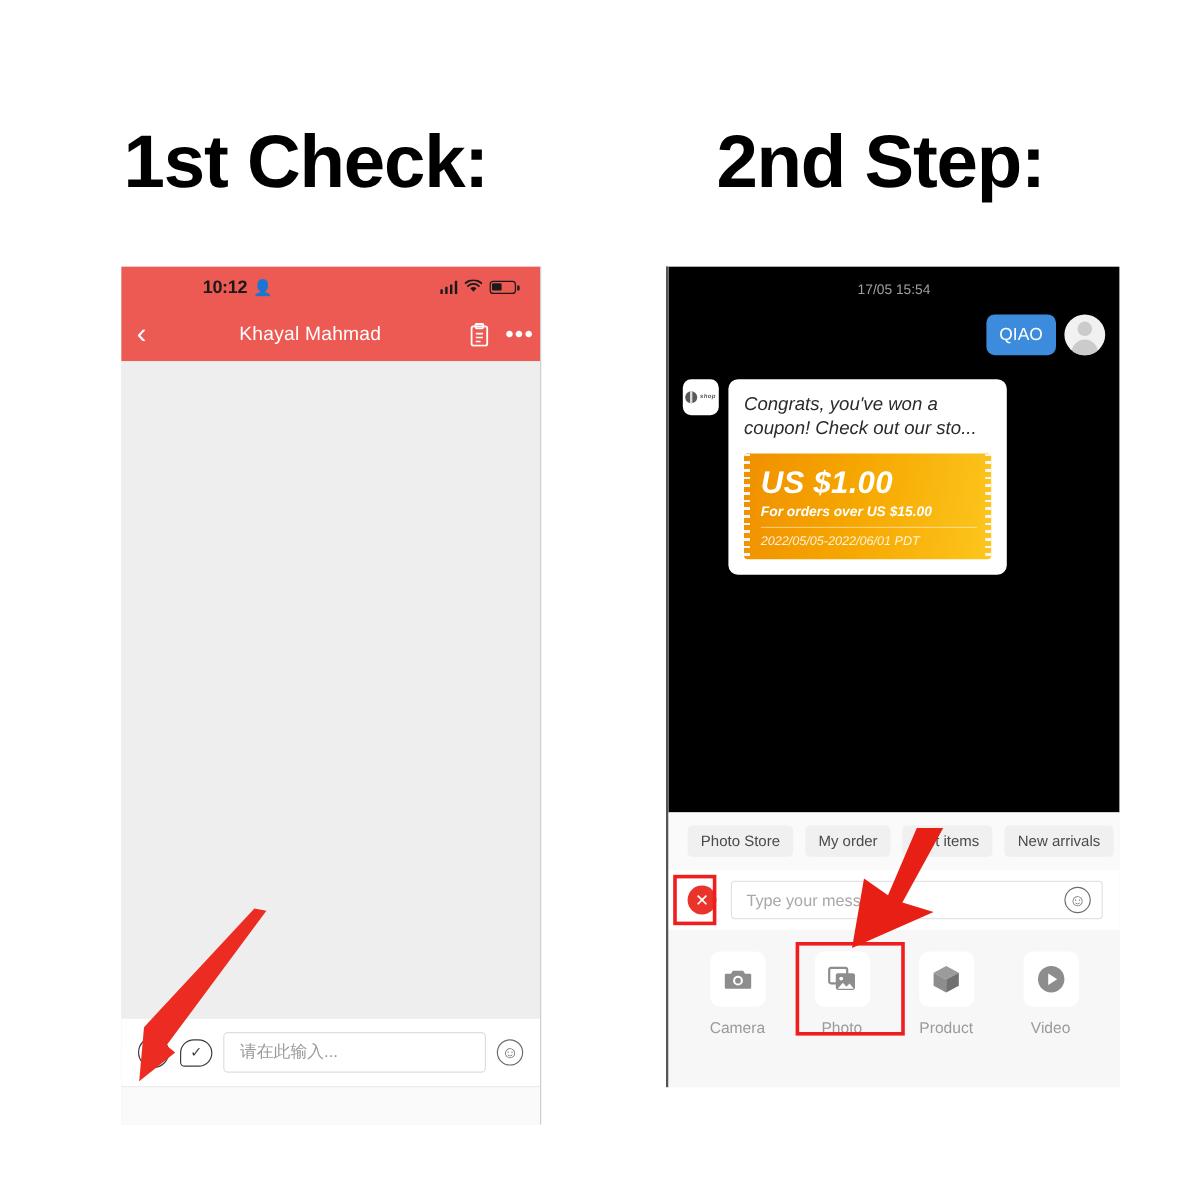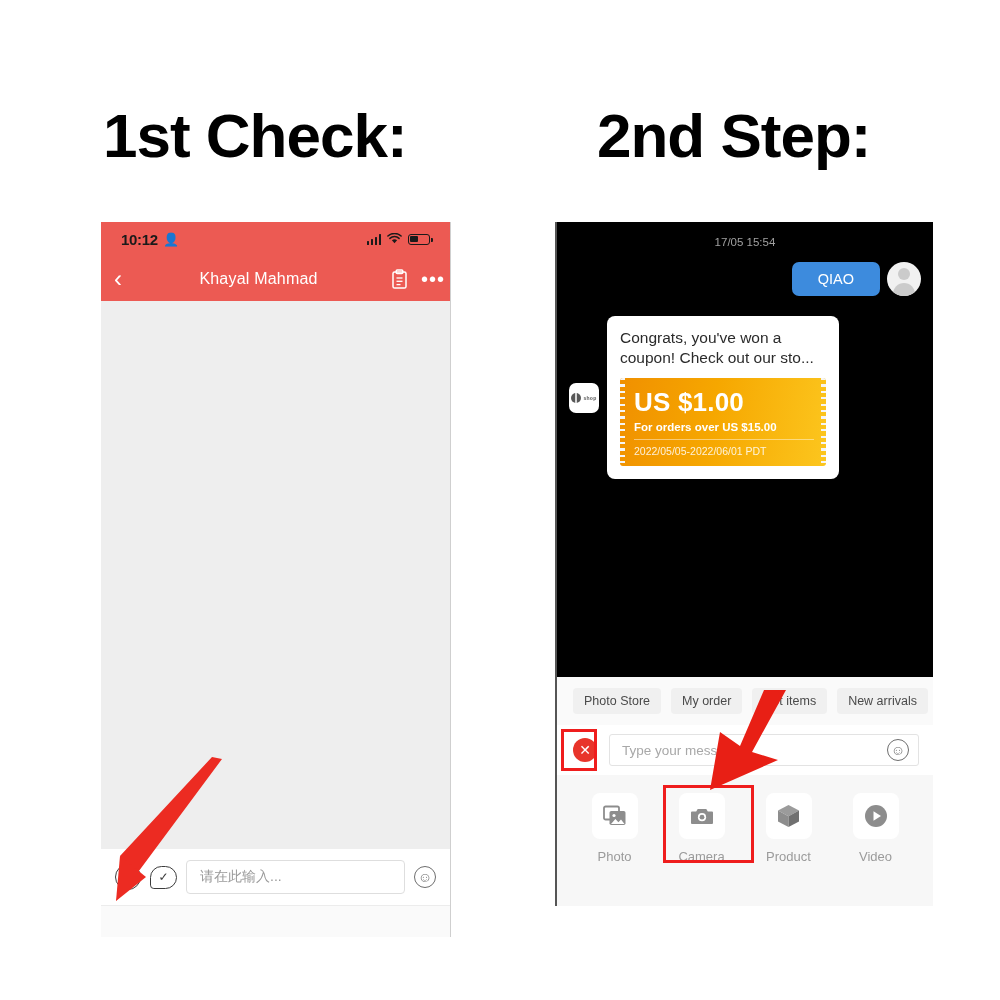--- a/index.html
+++ b/index.html
@@ -38,21 +38,21 @@
     width: 100%; height: 79px;
     background: #ec5a53;
   }
   .status-bar {
     position: absolute; left: 0; top: 0; width: 100%; height: 34px;
     display: flex; align-items: center; justify-content: space-between;
     padding: 0 20px;
     color: #1a1a1a;
   }
   .status-left { display: flex; align-items: center; gap: 5px; }
-  .status-time { font-size: 15px; font-weight: bold; letter-spacing: -0.3px; }
+  .status-time { font-size: 15px; font-weight: bold; letter-spacing: -0.3px; margin-left: 48px; }
   .person-glyph { font-size: 13px; line-height: 1; }
   .status-right { display: flex; align-items: center; gap: 6px; }
   .sig-bars { display: flex; align-items: flex-end; gap: 1.5px; height: 11px; }
   .sig-bars i { display: block; width: 2.5px; background: #1a1a1a; border-radius: .5px; }
   .sig-bars i:nth-child(1){height:4px}
   .sig-bars i:nth-child(2){height:6px}
   .sig-bars i:nth-child(3){height:8px}
   .sig-bars i:nth-child(4){height:11px}
   .wifi-glyph { font-size: 14px; line-height: 1; }
   .battery {
@@ -128,36 +128,36 @@
     background: #000000;
     padding: 10px 12px 0 12px;
   }
   .msg-time {
     text-align: center; font-size: 11.5px; color: #a0a0a0;
     margin-top: 4px; margin-bottom: 14px;
   }
   .row-out { display: flex; align-items: flex-start; justify-content: flex-end; gap: 7px; }
   .bubble-blue {
     background: #3d8bdd; color: #fff;
-    padding: 9px 26px; border-radius: 7px;
+    padding: 9px 11px; border-radius: 7px;
     font-size: 14.5px;
   }
   .avatar {
     width: 34px; height: 34px; border-radius: 50%;
     background: #f1f1f1; flex: none; position: relative; overflow: hidden;
   }
   .avatar::before {
     content:""; position:absolute; left:50%; top:6px; transform:translateX(-50%);
     width:12px; height:12px; border-radius:50%; background:#cbcbcb;
   }
   .avatar::after {
     content:""; position:absolute; left:50%; top:21px; transform:translateX(-50%);
     width:22px; height:16px; border-radius:11px 11px 0 0; background:#cbcbcb;
   }
-  .row-in { display: flex; align-items: center; gap: 8px; margin-top: 20px; }
+  .row-in { display: flex; align-items: flex-start; gap: 8px; margin-top: 20px; font-style: italic; }
   .shop-avatar {
     width: 30px; height: 30px; border-radius: 7px; background: #fff;
     flex: none; display: flex; align-items: center; justify-content: center;
     gap: 2px;
   }
   .shop-logo-dot {
     width: 10px; height: 10px; border-radius: 50%;
     background: #585858;
     position: relative;
   }
@@ -380,39 +380,39 @@
         <span class="smiley">
           <span>☺</span>
         </span>
       </div>
     </div>
 
     <div class="actions-row">
 
       <div class="action-item">
         <div class="action-tile">
+          <svg width="24" height="20" viewBox="0 0 24 20">
+            <path d="M2 5.5h4.2L7.7 3h8.6l1.5 2.5H22a1 1 0 0 1 1 1V17a1 1 0 0 1-1 1H2a1 1 0 0 1-1-1V6.5a1 1 0 0 1 1-1z" fill="#8d8d8d"></path>
+            <circle cx="12" cy="11.2" r="4.1" fill="#fff"></circle>
+            <circle cx="12" cy="11.2" r="2.4" fill="#8d8d8d"></circle>
+          </svg>
+        </div>
+        <div class="action-label">Camera</div>
+      </div>
+
+      <div class="action-item">
+        <div class="action-tile">
           <svg width="24" height="22" viewBox="0 0 24 22">
             <rect x="1" y="1.5" width="15" height="13" rx="1.6" fill="none" stroke="#8d8d8d" stroke-width="1.8"></rect>
             <rect x="6.5" y="6" width="16" height="14" rx="1.8" fill="#8d8d8d"></rect>
             <circle cx="11" cy="10.5" r="1.6" fill="#fff"></circle>
             <path d="M8 19 l4.4-5 3 3.2 2.6-2.6 3.5 4.4z" fill="#fff"></path>
           </svg>
         </div>
         <div class="action-label">Photo</div>
-      </div>
-
-      <div class="action-item">
-        <div class="action-tile">
-          <svg width="24" height="20" viewBox="0 0 24 20">
-            <path d="M2 5.5h4.2L7.7 3h8.6l1.5 2.5H22a1 1 0 0 1 1 1V17a1 1 0 0 1-1 1H2a1 1 0 0 1-1-1V6.5a1 1 0 0 1 1-1z" fill="#8d8d8d"></path>
-            <circle cx="12" cy="11.2" r="4.1" fill="#fff"></circle>
-            <circle cx="12" cy="11.2" r="2.4" fill="#8d8d8d"></circle>
-          </svg>
-        </div>
-        <div class="action-label">Camera</div>
       </div>
 
       <div class="action-item">
         <div class="action-tile">
           <svg width="23" height="24" viewBox="0 0 23 24">
             <path d="M11.5 1 L22 6.6 L11.5 12.2 L1 6.6 Z" fill="#9b9b9b"></path>
             <path d="M1 6.6 L11.5 12.2 L11.5 23 L1 17.4 Z" fill="#8d8d8d"></path>
             <path d="M22 6.6 L11.5 12.2 L11.5 23 L22 17.4 Z" fill="#707070"></path>
           </svg>
         </div>

